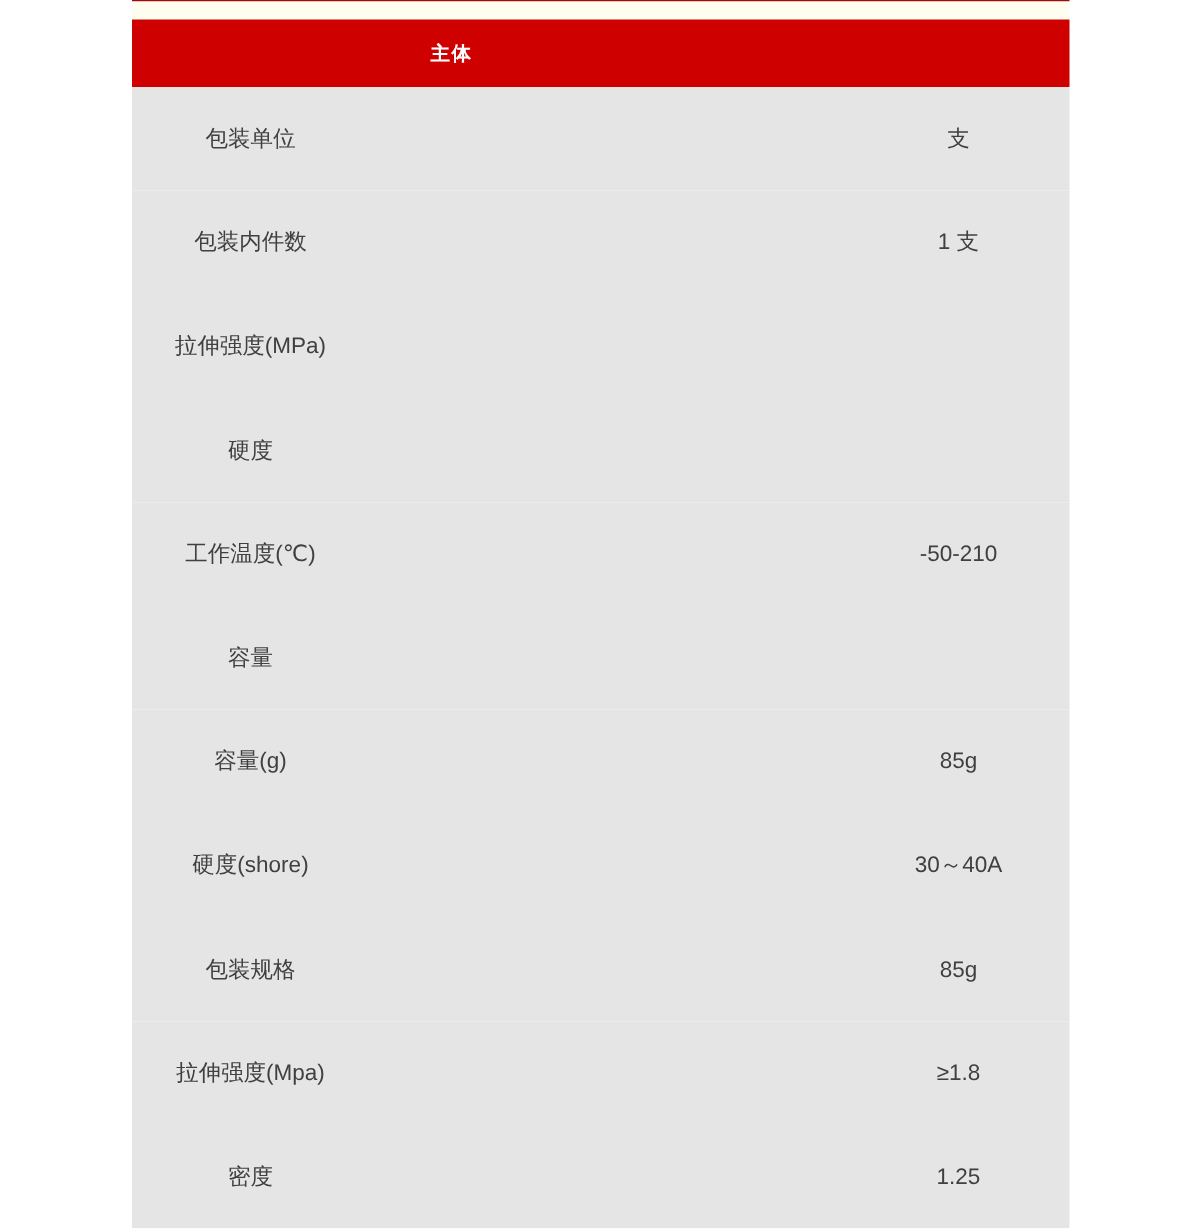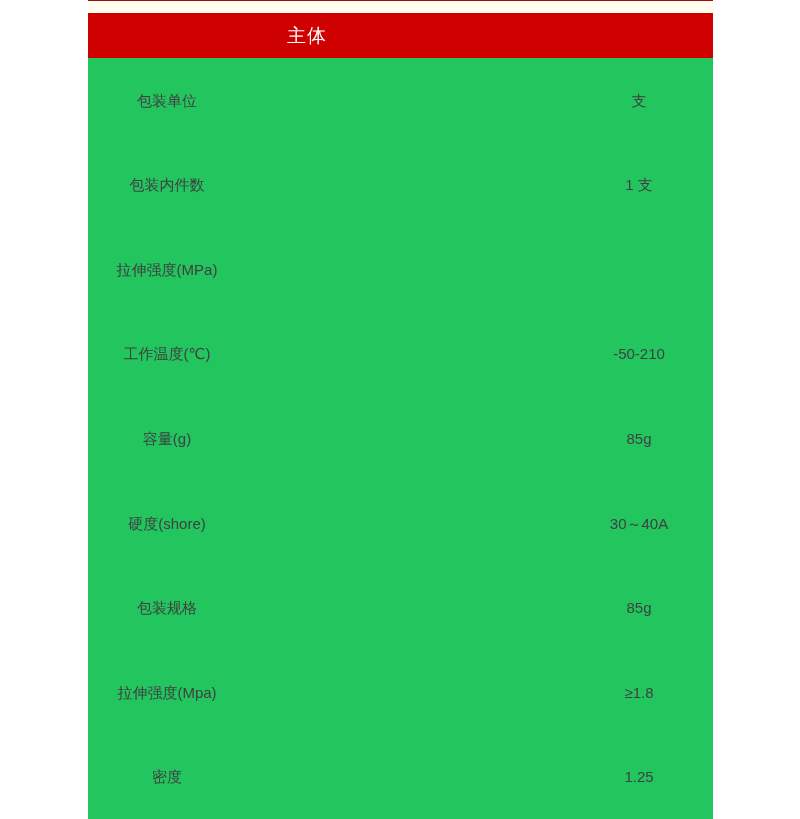--- a/index.html
+++ b/index.html
@@ -29,34 +29,34 @@
   }
   .table-header {
     height: 45px;
     background: var(--header-bg, #ce0000);
     display: flex;
     align-items: center;
   }
   .table-header .title {
     margin-left: 199px;
     color: var(--header-fg, #ffffff);
-    font-size: 19px;
-    font-weight: normal;
+    font-size: 13px;
+    font-weight: bold;
     letter-spacing: 1px;
   }
   .rows {
     height: 761px;
     display: flex;
     flex-direction: column;
   }
   .row {
     flex: 1 1 auto;
     display: flex;
     align-items: center;
-    background: #22c55e;
+    background: #e5e5e5;
   }
   .cell {
     font-size: 15px;
     color: var(--text-color, #404040);
     line-height: 1;
   }
   .cell.label {
     width: 158px;
     text-align: center;
   }
@@ -87,27 +87,37 @@
     <span class="spacer"></span>
     <span class="cell value">1 支</span>
   </div>
 
   <div class="row">
     <span class="cell label">拉伸强度(MPa)</span>
     <span class="spacer"></span>
     <span class="cell value"></span>
   </div>
 
+  <div class="row">
+    <span class="cell label">硬度</span>
+    <span class="spacer"></span>
+    <span class="cell value"></span>
+  </div>
 
   <div class="row">
     <span class="cell label">工作温度(℃)</span>
     <span class="spacer"></span>
     <span class="cell value">-50-210</span>
   </div>
 
+  <div class="row">
+    <span class="cell label">容量</span>
+    <span class="spacer"></span>
+    <span class="cell value"></span>
+  </div>
 
   <div class="row">
     <span class="cell label">容量(g)</span>
     <span class="spacer"></span>
     <span class="cell value">85g</span>
   </div>
 
 
 
   <div class="row">

